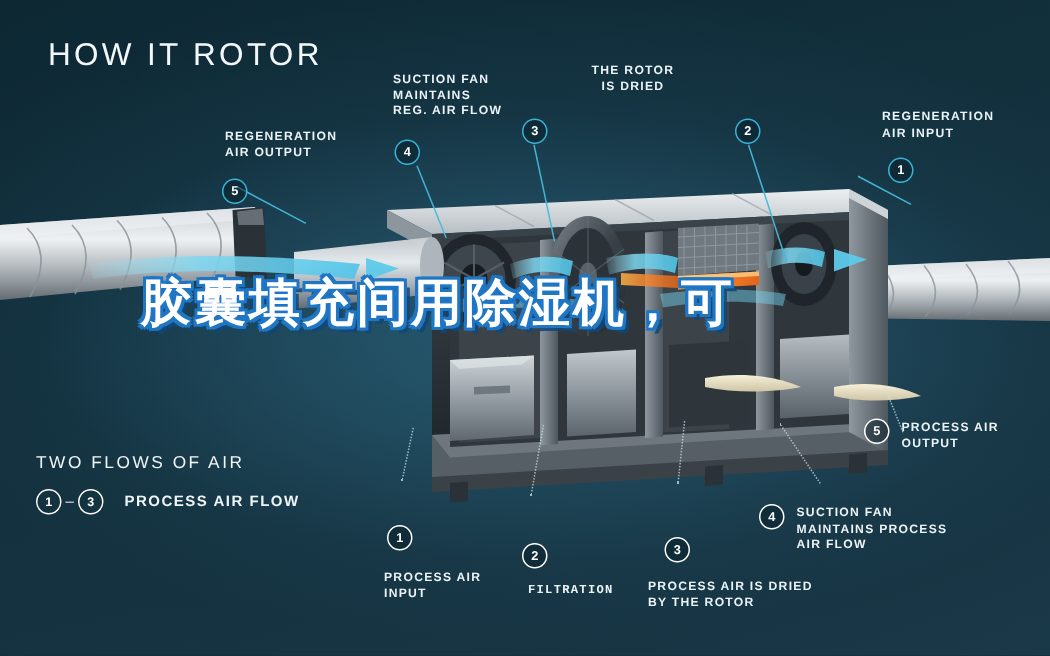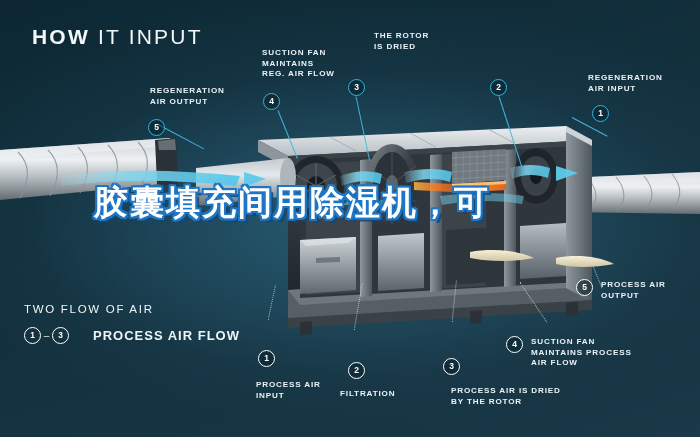--- a/index.html
+++ b/index.html
@@ -14,21 +14,21 @@
       radial-gradient(140% 110% at 50% 48%, rgba(40,86,108,.55) 0%, rgba(19,48,63,.25) 45%, rgba(12,32,44,0) 72%),
       linear-gradient(160deg,#0b2630 0%,#0f2b37 26%,#14323f 55%,#1b3a49 100%);
   }
 
   
   .how{
     position:absolute;left:32px;top:26px;
     font-size:21px;letter-spacing:2.2px;color:#f2f7f9;
     white-space:nowrap;line-height:1;
   }
-  .how b{font-weight:700;}
+  .how b{font-weight:400;}
   .how span{font-weight:300;}
 
   
   .lbl{
     position:absolute;color:#eaf3f6;
     font-size:8.1px;font-weight:700;letter-spacing:.85px;
     line-height:10.6px;text-transform:uppercase;white-space:pre-line;
   }
 
   
@@ -53,22 +53,22 @@
   .lgrow{position:absolute;left:24px;height:18px;}
   .lgrow .c{
     display:inline-block;vertical-align:middle;width:17px;height:17px;border-radius:50%;
     border:1.3px solid #fff;color:#fff;font-size:8.3px;font-weight:700;
     line-height:14.6px;text-align:center;box-sizing:border-box;
   }
   .lgrow.cy .c{border-color:#3aa9cf;color:#cfeaf5;}
   .lgrow .dash{display:inline-block;vertical-align:middle;width:11px;text-align:center;color:#dceaf0;font-size:10px;}
   .lgrow.cy .dash{color:#3aa9cf;}
   .lgrow .t{
-    display:inline-block;vertical-align:middle;margin-left:24px;color:#eef5f8;
-    font-size:13px;font-weight:700;letter-spacing:1px;text-transform:uppercase;text-align:right;
+    display:inline-block;vertical-align:middle;margin-left:14px;color:#eef5f8;
+    font-size:10px;font-weight:700;letter-spacing:1px;text-transform:uppercase;text-align:right;
   }
 
   
   #art{position:absolute;left:0;top:0;width:700px;height:437px;}
 
   
   .cn{
     position:absolute;left:0;width:584px;text-align:center;
     font-family:"DejaVu Sans","Liberation Sans",sans-serif;
     font-weight:700;font-size:34px;letter-spacing:2px;color:#ffffff;
@@ -279,21 +279,21 @@
       <path d="M510 168 C524 164 538 164 550 168 L548 178 C536 174 524 174 512 179 Z" fill="url(#airg)"></path>
       <path d="M556 166 L578 173 L556 181 Z" fill="#5ecbea"></path>
 
       <path d="M300 200 C330 196 360 196 386 200 L384 208 C358 204 330 204 302 209 Z" fill="#76d3ef" opacity=".55"></path>
       <path d="M440 196 C470 192 500 192 524 196 L522 204 C498 200 470 200 442 205 Z" fill="#76d3ef" opacity=".5"></path>
     </g>
   </svg>
 
   <div class="how">
     <b>HOW</b>
-    <span>IT INPUT</span>
+    <span>IT ROTOR</span>
   </div>
 
   <div class="lead cy" style="left:158px;top:124px;width:52px;transform:rotate(28deg);"></div>
   <div class="lead cy" style="left:278px;top:110px;width:52px;transform:rotate(68deg);"></div>
   <div class="lead cy" style="left:356px;top:96px;width:66px;transform:rotate(78deg);"></div>
   <div class="lead cy" style="left:499px;top:96px;width:82px;transform:rotate(72deg);"></div>
   <div class="lead cy" style="left:572px;top:117px;width:40px;transform:rotate(28deg);"></div>
 
   <div class="lead" style="left:268px;top:320px;width:36px;transform:rotate(-78deg);"></div>
   <div class="lead" style="left:354px;top:330px;width:48px;transform:rotate(-80deg);"></div>
@@ -303,51 +303,51 @@
 
   <div class="lbl" style="left:150px;top:86px;width:110px;">REGENERATION
 AIR OUTPUT</div>
   <div class="num cy" style="left:148px;top:119px;">5</div>
 
   <div class="lbl" style="left:262px;top:48px;width:110px;">SUCTION FAN
 MAINTAINS
 REG. AIR FLOW</div>
   <div class="num cy" style="left:263px;top:93px;">4</div>
 
-  <div class="lbl" style="left:374px;top:31px;width:96px;">THE ROTOR
+  <div class="lbl" style="left:374px;top:42px;width:96px;text-align:center;">THE ROTOR
 IS DRIED</div>
   <div class="num cy" style="left:348px;top:79px;">3</div>
 
   <div class="num cy" style="left:490px;top:79px;">2</div>
 
   <div class="lbl" style="left:588px;top:73px;width:106px;">REGENERATION
 AIR INPUT</div>
   <div class="num cy" style="left:592px;top:105px;">1</div>
 
   <div class="num" style="left:576px;top:279px;">5</div>
   <div class="lbl" style="left:601px;top:280px;width:94px;">PROCESS AIR
 OUTPUT</div>
 
   <div class="num" style="left:506px;top:336px;">4</div>
   <div class="lbl" style="left:531px;top:337px;width:124px;">SUCTION FAN
 MAINTAINS PROCESS
 AIR FLOW</div>
 
   <div class="num" style="left:443px;top:358px;">3</div>
-  <div class="lbl" style="left:451px;top:386px;width:150px;">PROCESS AIR IS DRIED
+  <div class="lbl" style="left:432px;top:386px;width:150px;">PROCESS AIR IS DRIED
 BY THE ROTOR</div>
 
   <div class="num" style="left:348px;top:362px;">2</div>
-  <div class="lbl" style="left:340px;top:389px;width:90px;">FILTRATION</div>
+  <div class="lbl" style="left:352px;top:389px;width:90px;font-family:Liberation Mono, monospace;">FILTRATION</div>
 
   <div class="num" style="left:258px;top:350px;">1</div>
   <div class="lbl" style="left:256px;top:380px;width:86px;">PROCESS AIR
 INPUT</div>
 
-  <div class="legend-title">TWO FLOW OF AIR</div>
+  <div class="legend-title">TWO FLOWS OF AIR</div>
 
   <div class="lgrow" style="top:326px;">
     <span class="c">1</span><span class="dash">–</span><span class="c">3</span><span class="t">PROCESS AIR FLOW</span>
   </div>
 
 
   <div class="cn" style="top:182px;">
     <span class="l1">胶囊填充间用除湿机，可</span>
   </div>
 

